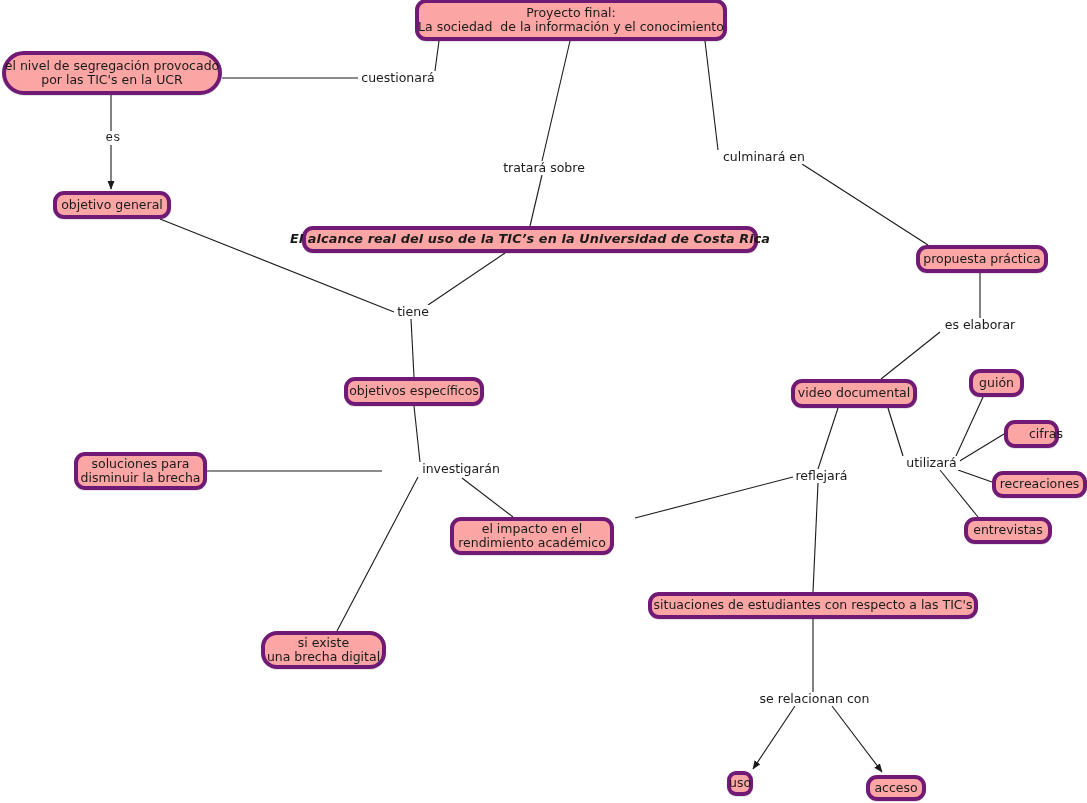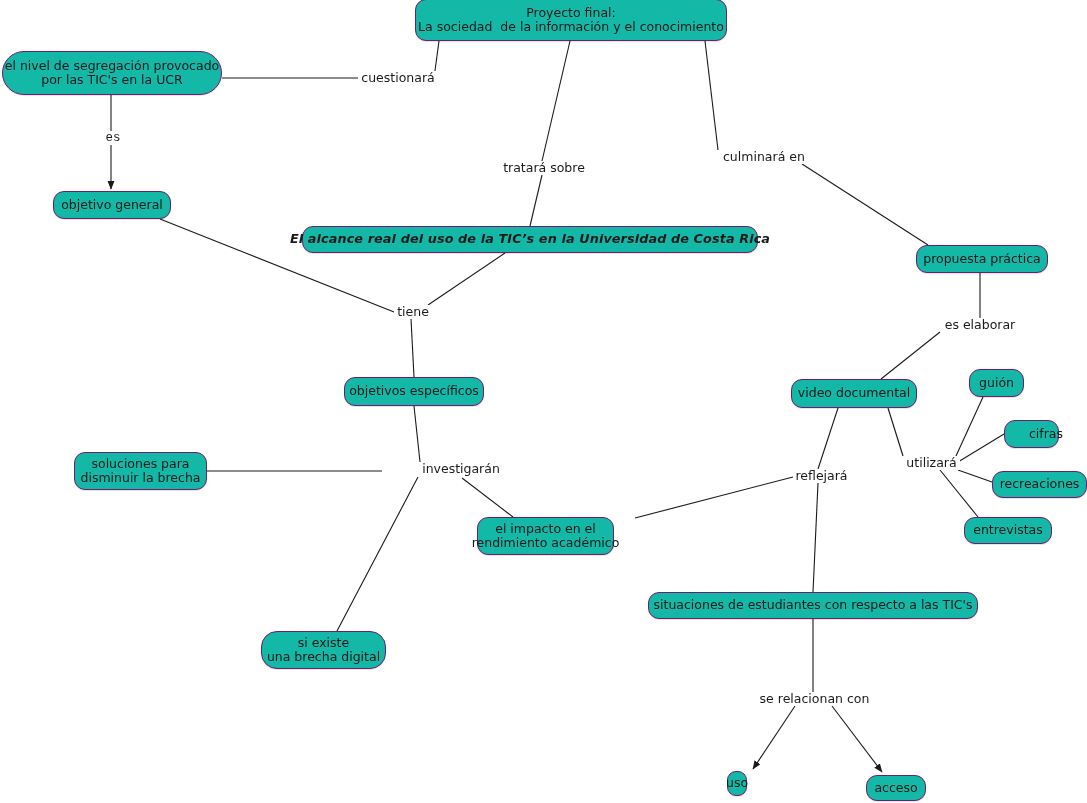--- a/index.html
+++ b/index.html
@@ -22,22 +22,22 @@
     position: absolute;
     left: 0;
     top: 0;
     width: 1087px;
     height: 803px;
     pointer-events: none;
   }
   .node {
     position: absolute;
     box-sizing: border-box;
-    background: #14b8a6;
-    border: 1px solid #701a75;
+    background: #fca5a5;
+    border: 4px solid #701a75;
     border-radius: 11px;
     color: #1a1a1a;
     font-size: 12.5px;
     line-height: 14.5px;
     text-align: center;
     display: flex;
     align-items: center;
     justify-content: center;
     padding: 2px 9px;
     white-space: pre;
@@ -111,21 +111,21 @@
       <div class="node bold" style="left: 302px; top: 226px; width: 456px; height: 27px; font-style: italic;">El alcance real del uso de la TIC’s en la Universidad de Costa Rica</div>
       <div class="node" style="left: 916px; top: 245px; width: 132px; height: 28px;">propuesta práctica</div>
       <div class="node" style="left: 344px; top: 377px; width: 140px; height: 29px;">objetivos específicos</div>
       <div class="node" style="left: 791px; top: 379px; width: 126px; height: 29px;">video documental</div>
       <div class="node" style="left: 969px; top: 369px; width: 55px; height: 28px;">guión</div>
       <div class="node" style="left: 1004px; top: 420px; width: 55px; height: 28px; padding-left: 38px;">cifras</div>
       <div class="node" style="left: 74px; top: 452px; width: 133px; height: 38px;">soluciones para
 disminuir la brecha</div>
       <div class="node" style="left: 992px; top: 471px; width: 95px; height: 27px;">recreaciones</div>
       <div class="node" style="left: 964px; top: 517px; width: 88px; height: 27px;">entrevistas</div>
-      <div class="node" style="left: 477px; top: 517px; width: 137px; height: 38px;">el impacto en el
+      <div class="node" style="left: 450px; top: 517px; width: 164px; height: 38px;">el impacto en el
 rendimiento académico</div>
       <div class="node" style="left: 648px; top: 592px; width: 330px; height: 27px;">situaciones de estudiantes con respecto a las TIC's</div>
       <div class="node" style="left: 261px; top: 631px; width: 125px; height: 38px; border-radius: 16px;">si existe
 una brecha digital</div>
       <div class="node" style="left: 727px; top: 771px; width: 20px; height: 25px; border-radius: 9px;">uso</div>
       <div class="node" style="left: 866px; top: 775px; width: 60px; height: 26px;">acceso</div>
     </div>
   <div id="label-layer">
       <div class="linklabel" style="left: 358px; top: 71px; width: 76px;">cuestionará</div>
       <div class="linklabel" style="left: 102px; top: 131px; width: 18px; font-family: Liberation Mono, monospace;">es</div>

